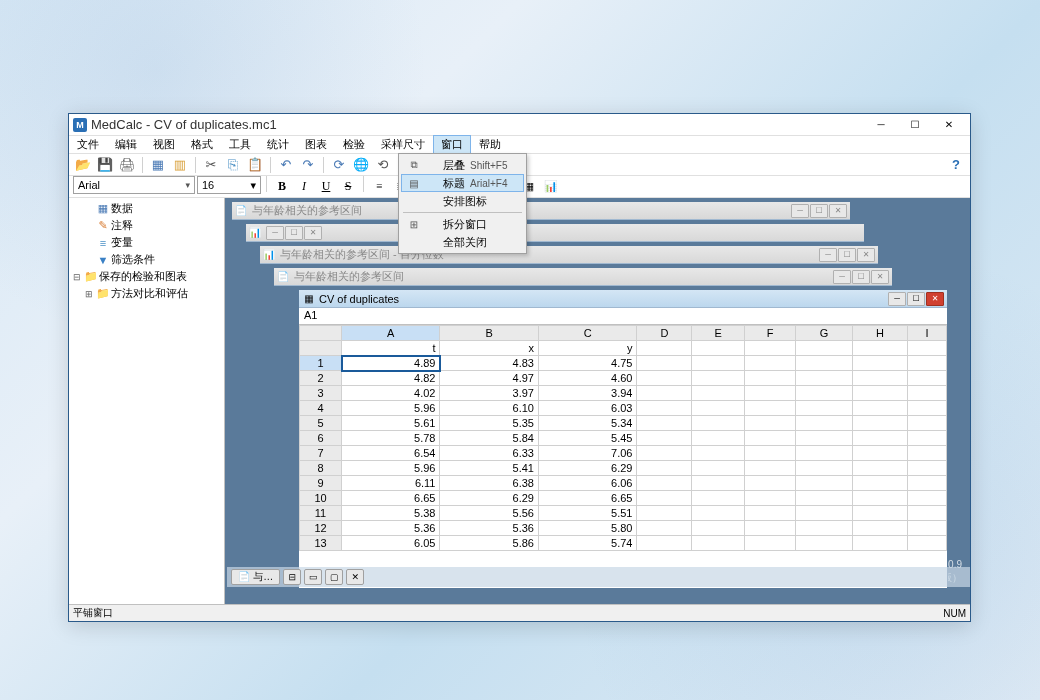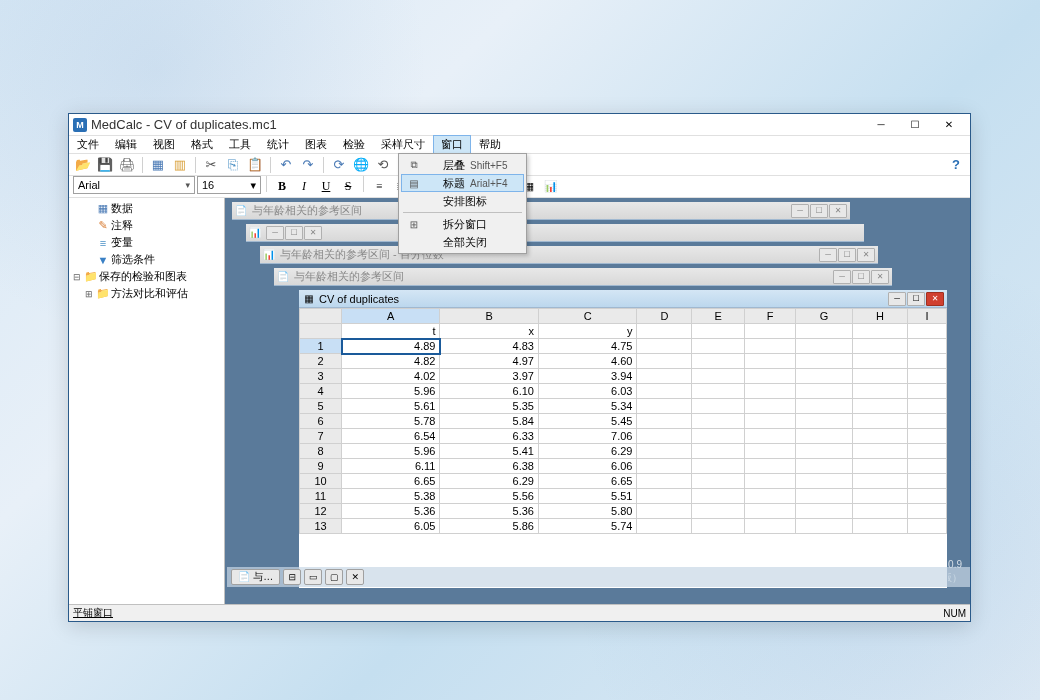--- a/index.html
+++ b/index.html
@@ -56,21 +56,21 @@
 .sheet { flex:1; overflow:auto; }
 .sheet table { border-collapse: collapse; font-size: 11px; width:100%; }
 .sheet th, .sheet td { border: 1px solid #d0d0d0; padding: 0 4px; height: 15px; text-align: right; background:#fff; }
 .sheet th { background: #eaeaea; text-align: center; font-weight: normal; }
 .sheet th.rowhead { background: #eaeaea; text-align:center; width:42px; }
 .sheet th.rowhead.sel { background:#c8dff5; }
 .sheet th.colhead.sel { background:#c8dff5; }
 .sheet td.sel { outline:2px solid #1a5a9a; outline-offset:-1px; }
 .sheet td.hdr-row { text-align:right; }
 .statusbar { height: 17px; background: #f0f0f0; border-top: 1px solid #c0c0c0; display: flex; align-items: center; font-size: 10px; padding: 0 4px; }
-.statusbar .status-left { flex:1;text-decoration:underline; }
+.statusbar .status-left { flex:1; }
 .taskbar { position:absolute; bottom:17px; left:158px; right:0; height:20px; background:rgba(200,215,230,0.7); display:flex; align-items:center; padding:0 4px; gap:3px; }
 .taskbar .task-item { height:16px; padding:0 6px; background:#e8e8e8; border:1px solid #a0a0a0; border-radius:2px; font-size:10px; display:flex;align-items:center; cursor:pointer; }
 .taskbar .task-btn { width:18px; height:16px; border:1px solid #a0a0a0; background:#e8e8e8; border-radius:2px; display:flex;align-items:center;justify-content:center;font-size:9px; cursor:pointer; }
 .watermark { position:absolute; bottom:20px; right:8px; text-align:right; color:rgba(255,255,255,.75); font-size:10px; line-height:1.3; pointer-events:none; }
 </style>
 </head>
 <body>
 
 <div class="app-window">
 
@@ -267,20 +267,21 @@
         <div class="mdi-window" style="left: 73px; top: 91px; width: 650px; height: 300px;">
           <div class="mdi-titlebar">
             <span class="micon">▦</span>
             <span class="mtitle">CV of duplicates</span>
             <span class="mbtns">
               <span class="mbtn">─</span>
               <span class="mbtn">☐</span>
               <span class="mbtn close-active">✕</span>
             </span>
           </div>
+          <div class="cellref">A1</div>
           <div class="sheet">
             <table>
               <tbody>
                 <tr>
                   <th class="rowhead"></th>
                   <th class="colhead sel">A</th>
                   <th class="colhead">B</th>
                   <th class="colhead">C</th>
                   <th class="colhead">D</th>
                   <th class="colhead">E</th>

